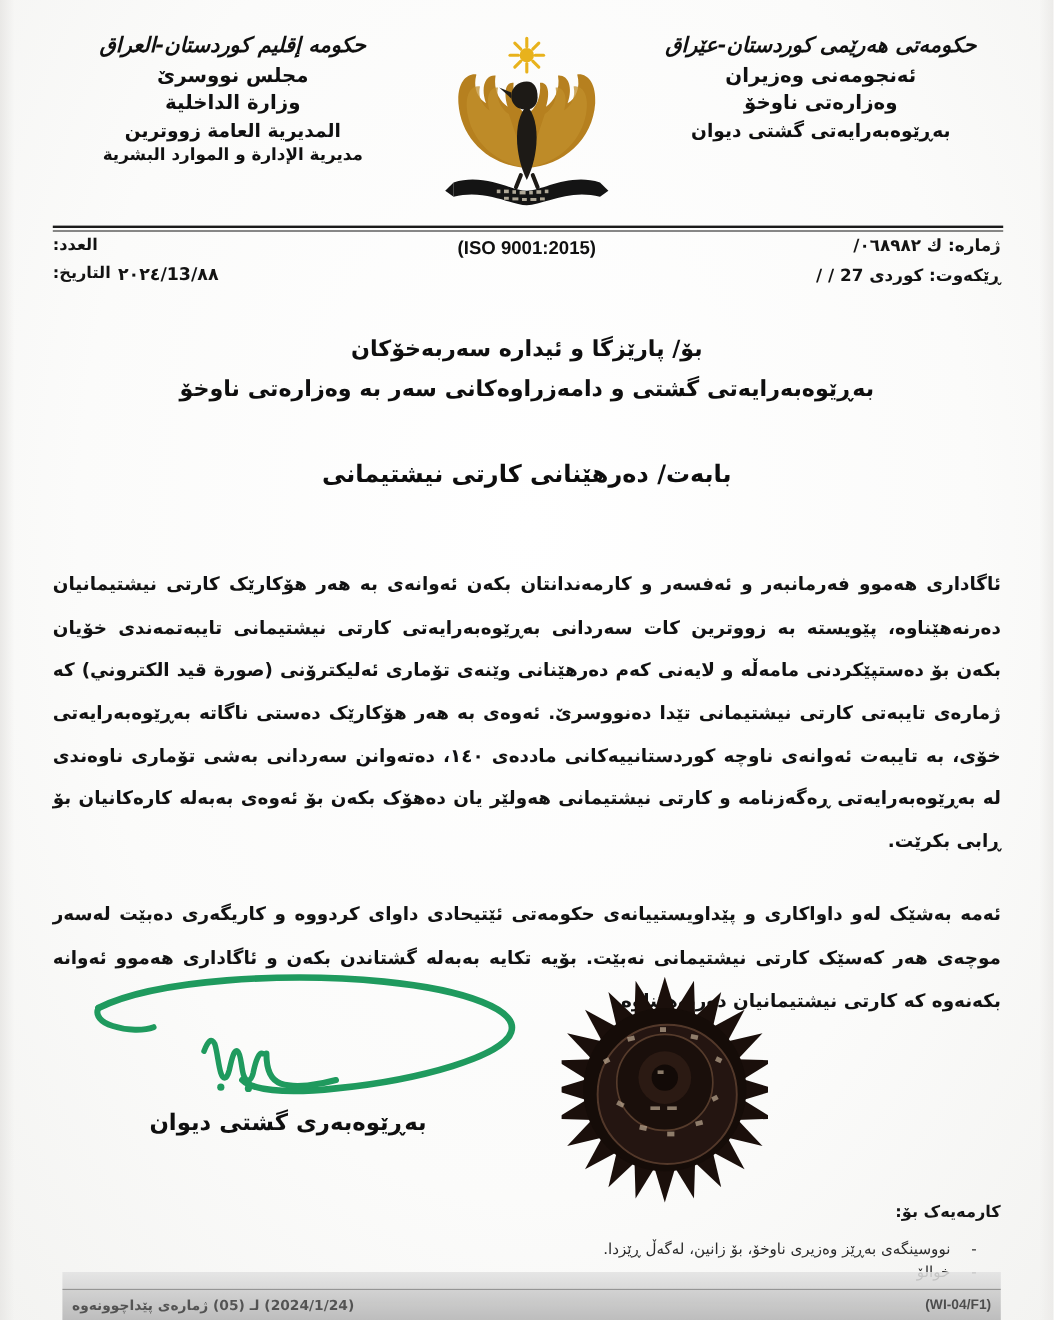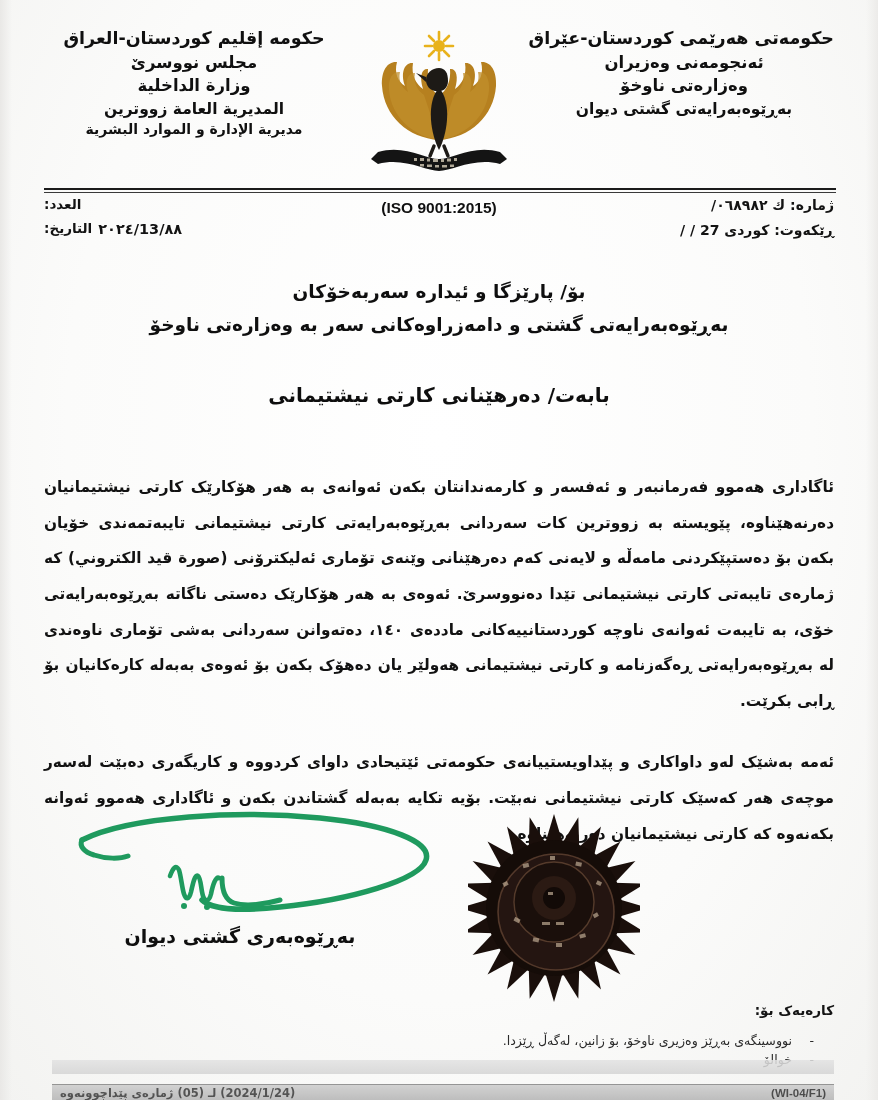--- a/index.html
+++ b/index.html
@@ -40,21 +40,21 @@
     width: 300px;
     text-align: center;
     line-height: 1.42;
     color: #101010;
     font-weight: bold;
     direction: rtl;
   }
   .hdr-col.right { text-align: center; }
   .hdr-col.left { text-align: center; }
   .hdr-line { font-size: 16.5px; white-space: nowrap; }
-  .hdr-col .l1 { font-size: 17.5px; }
+  .hdr-col .l1 { font-size: 17.5px; font-style: italic; }
   .hdr-col .l2 { font-size: 16.5px; }
   .hdr-col .l3 { font-size: 16.5px; }
   .hdr-col .l4 { font-size: 15.5px; }
   .hdr-col .l5 { font-size: 14px; }
 
   
   .emblem {
     width: 150px;
     height: 150px;
     position: relative;
@@ -241,21 +241,21 @@
     padding-right: 20px;
   }
   .cc-item .dash { width: 8px; flex: 0 0 auto; }
 
   
   .footer {
     position: absolute;
     left: 52px;
     right: 44px;
     bottom: 0;
-    height: 16px;
+    height: 26px;
     background: linear-gradient(#cfcfcf, #b9b9b9);
     border-top: 1px solid #8d8d8d;
     display: flex;
     align-items: center;
     justify-content: space-between;
     padding: 0 8px;
     box-sizing: border-box;
     direction: ltr;
     opacity: .92;
   }
@@ -475,21 +475,21 @@
           <rect x="31" y="24" width="5" height="4" transform="rotate(-28)"></rect>
           <rect x="-12" y="14" width="8" height="3"></rect>
           <rect x="2" y="14" width="8" height="3"></rect>
           <rect x="-6" y="-16" width="5" height="3"></rect>
         </g>
       </g>
     </svg>
   </div>
 
   <div class="cc">
-    <div class="cc-title">کاره‌یه‌ک بۆ:</div>
+    <div class="cc-title">کارمه‌یه‌ک بۆ:</div>
     <div class="cc-item">
       <span class="dash">-</span>
       <span>نووسینگه‌ی به‌ڕێز وه‌زیری ناوخۆ، بۆ زانین، له‌گه‌ڵ ڕێزدا.</span>
     </div>
     <div class="cc-item">
       <span class="dash">-</span>
       <span>خوالۆ</span>
     </div>
   </div>
 

